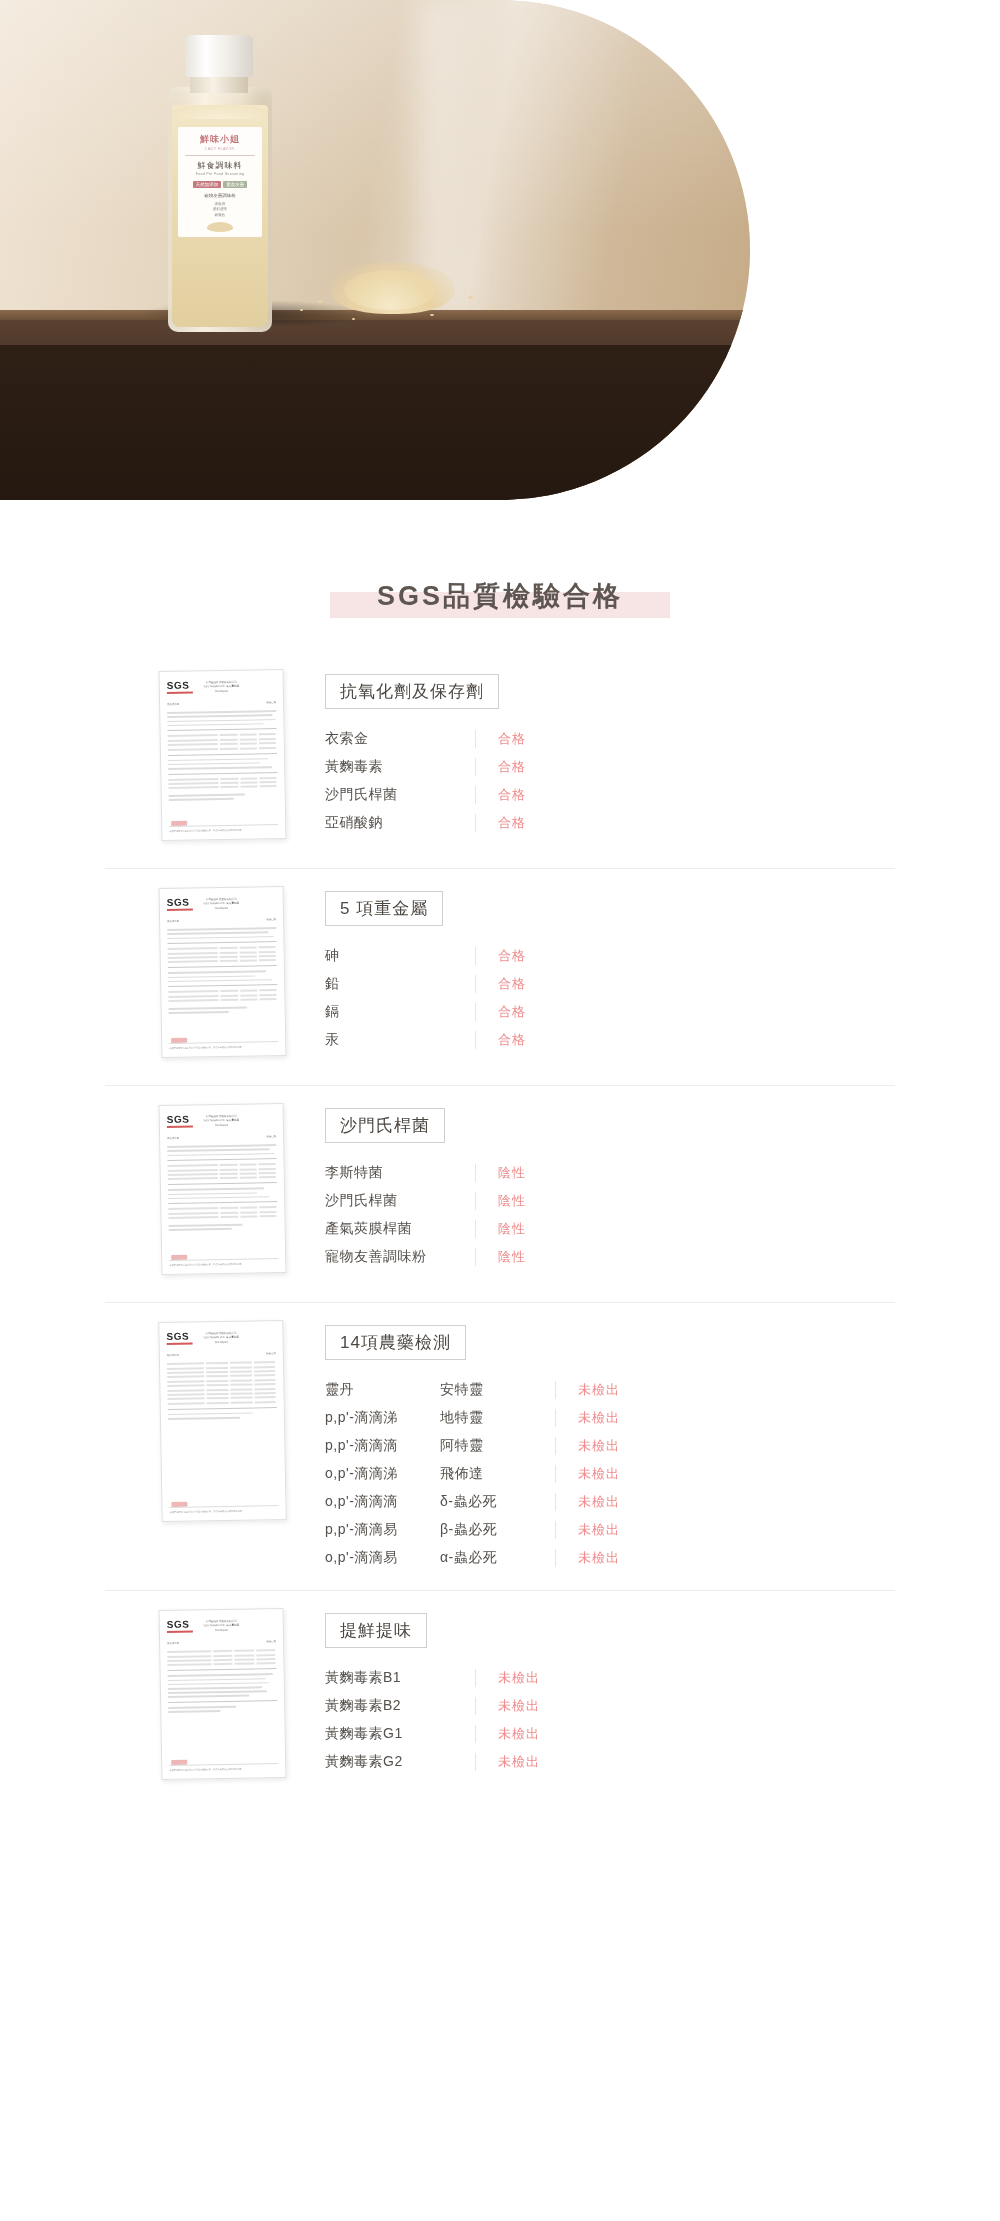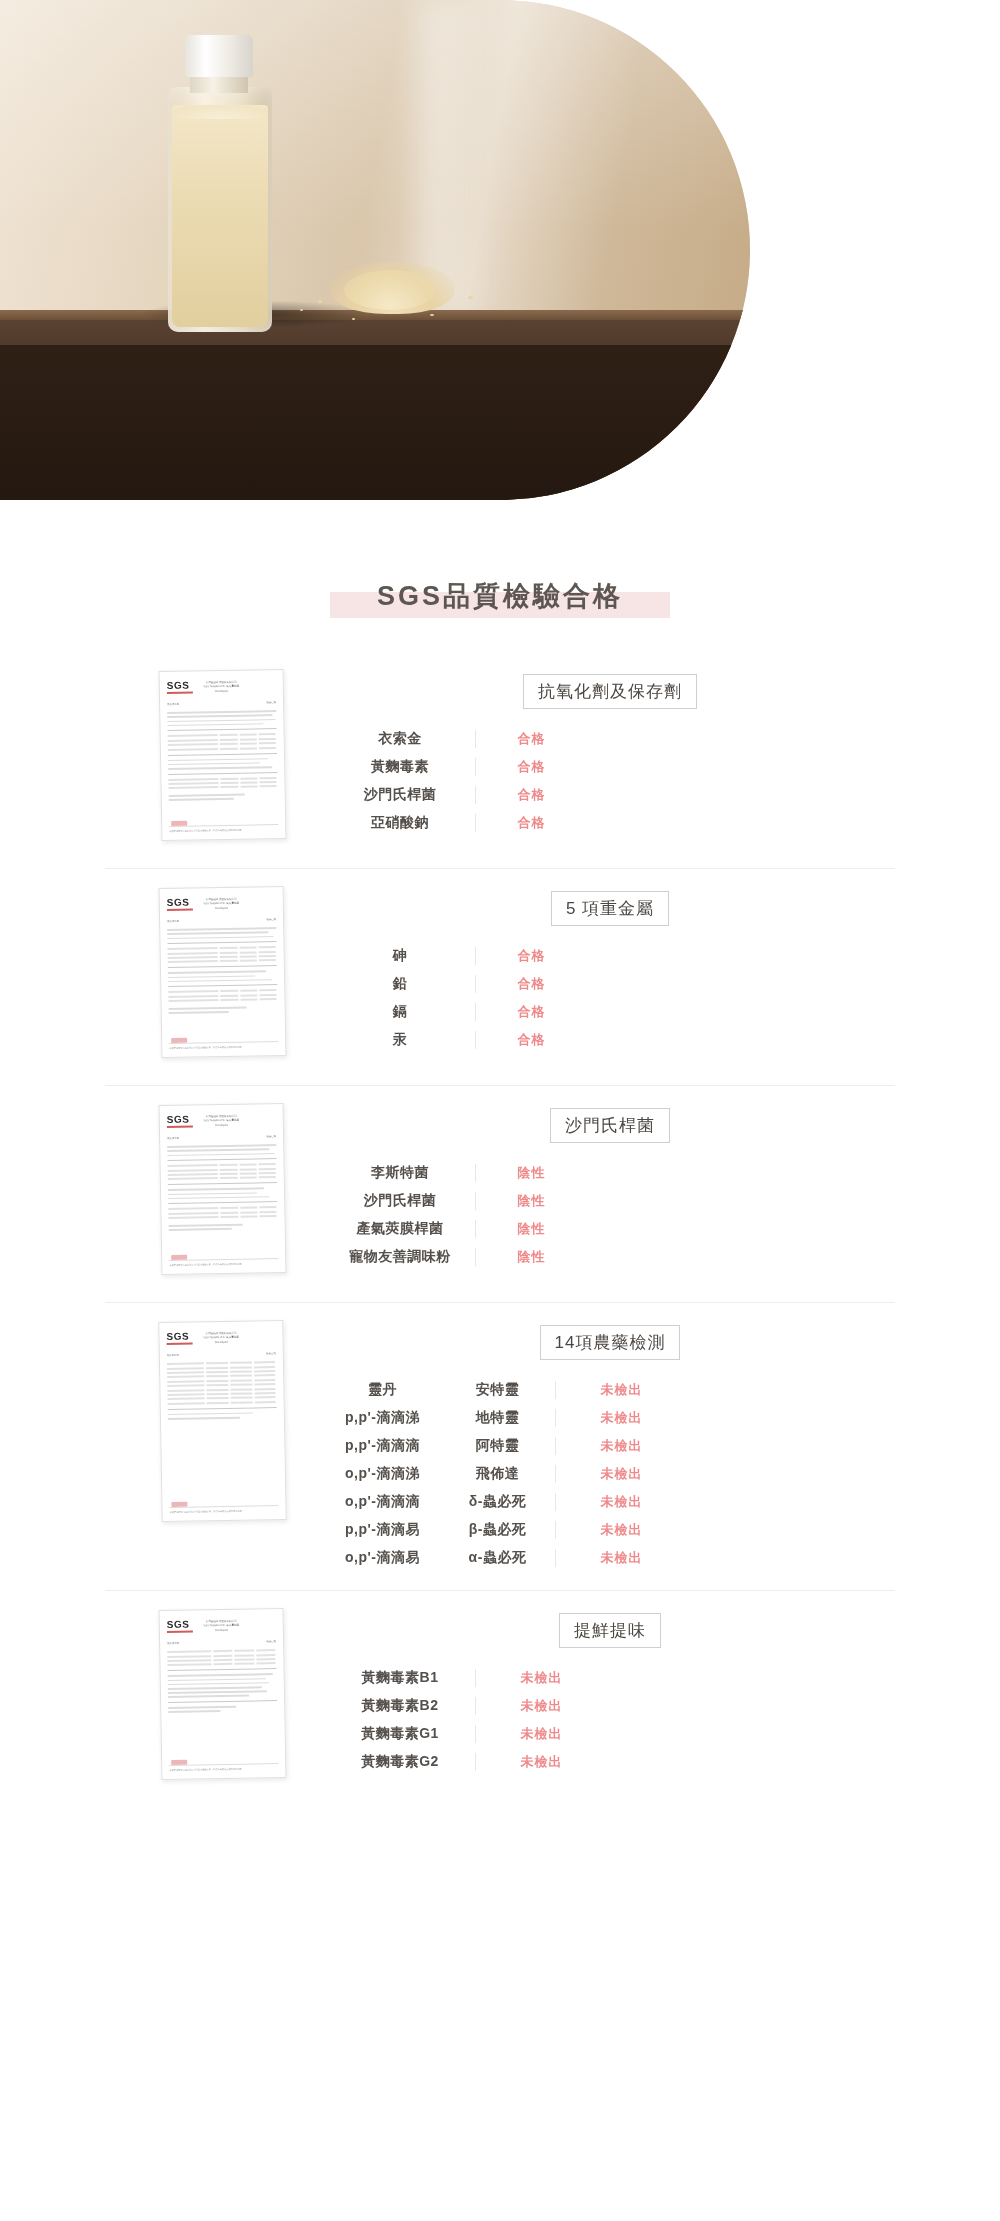--- a/index.html
+++ b/index.html
@@ -366,41 +366,39 @@
     width: 16px;
     height: 5px;
     background: #e58f8f;
     opacity: .65;
     border-radius: 1px;
   }
 
   .sec-content {
     flex: 1 1 auto;
     padding-top: 4px;
-    text-align: center;
   }
   .sec-title {
     display: inline-block;
     border: 1px solid #cfcfcf;
     padding: 5px 14px;
     font-size: 17px;
     color: #4d4742;
     letter-spacing: 1px;
     background: #fff;
   }
   .item-list {
     margin-top: 16px;
   }
   .item-row {
     display: flex;
     align-items: center;
     padding: 5px 0;
     font-size: 14px;
     color: #55504b;
-    font-weight: bold;
   }
   .item-name {
     width: 150px;
     letter-spacing: .5px;
   }
   .item-name2 {
     width: 115px;
     letter-spacing: .5px;
   }
   .item-result {
@@ -423,20 +421,38 @@
     <div class="hero-blur-band"></div>
     <div class="hero-table"></div>
     <div class="hero-table-front"></div>
     <div class="bottle-shadow"></div>
 
     <div class="bottle">
       <div class="bottle-body"></div>
       <div class="bottle-powder"></div>
       <div class="bottle-neck"></div>
       <div class="bottle-cap"></div>
+      <div class="bottle-label">
+        <div class="lbl-brand">鮮味小姐</div>
+        <div class="lbl-brand-sub">LADY FLAVOR</div>
+        <div class="lbl-rule"></div>
+        <div class="lbl-name">鮮食調味料</div>
+        <div class="lbl-name-en">Food Pet Food Seasoning</div>
+        <div class="lbl-tagrow">
+          <span class="lbl-tag">天然無添加</span>
+          <span class="lbl-tag alt">素食友善</span>
+        </div>
+        <div class="lbl-sub">寵物友善調味粉</div>
+        <div class="lbl-lines">
+          <div>拌飯用</div>
+          <div>提鮮提味</div>
+          <div>易吸收</div>
+        </div>
+        <div class="lbl-spoon"></div>
+      </div>
     </div>
 
     <div class="powder-pile"></div>
     <div class="crumb" style="left:318px;top:300px;width:4px;height:3px;"></div>
     <div class="crumb" style="left:300px;top:309px;width:3px;height:2px;"></div>
     <div class="crumb" style="left:468px;top:296px;width:5px;height:3px;"></div>
     <div class="crumb" style="left:489px;top:306px;width:3px;height:3px;"></div>
     <div class="crumb" style="left:430px;top:314px;width:4px;height:2px;"></div>
     <div class="crumb" style="left:352px;top:318px;width:3px;height:2px;"></div>
   </div>

